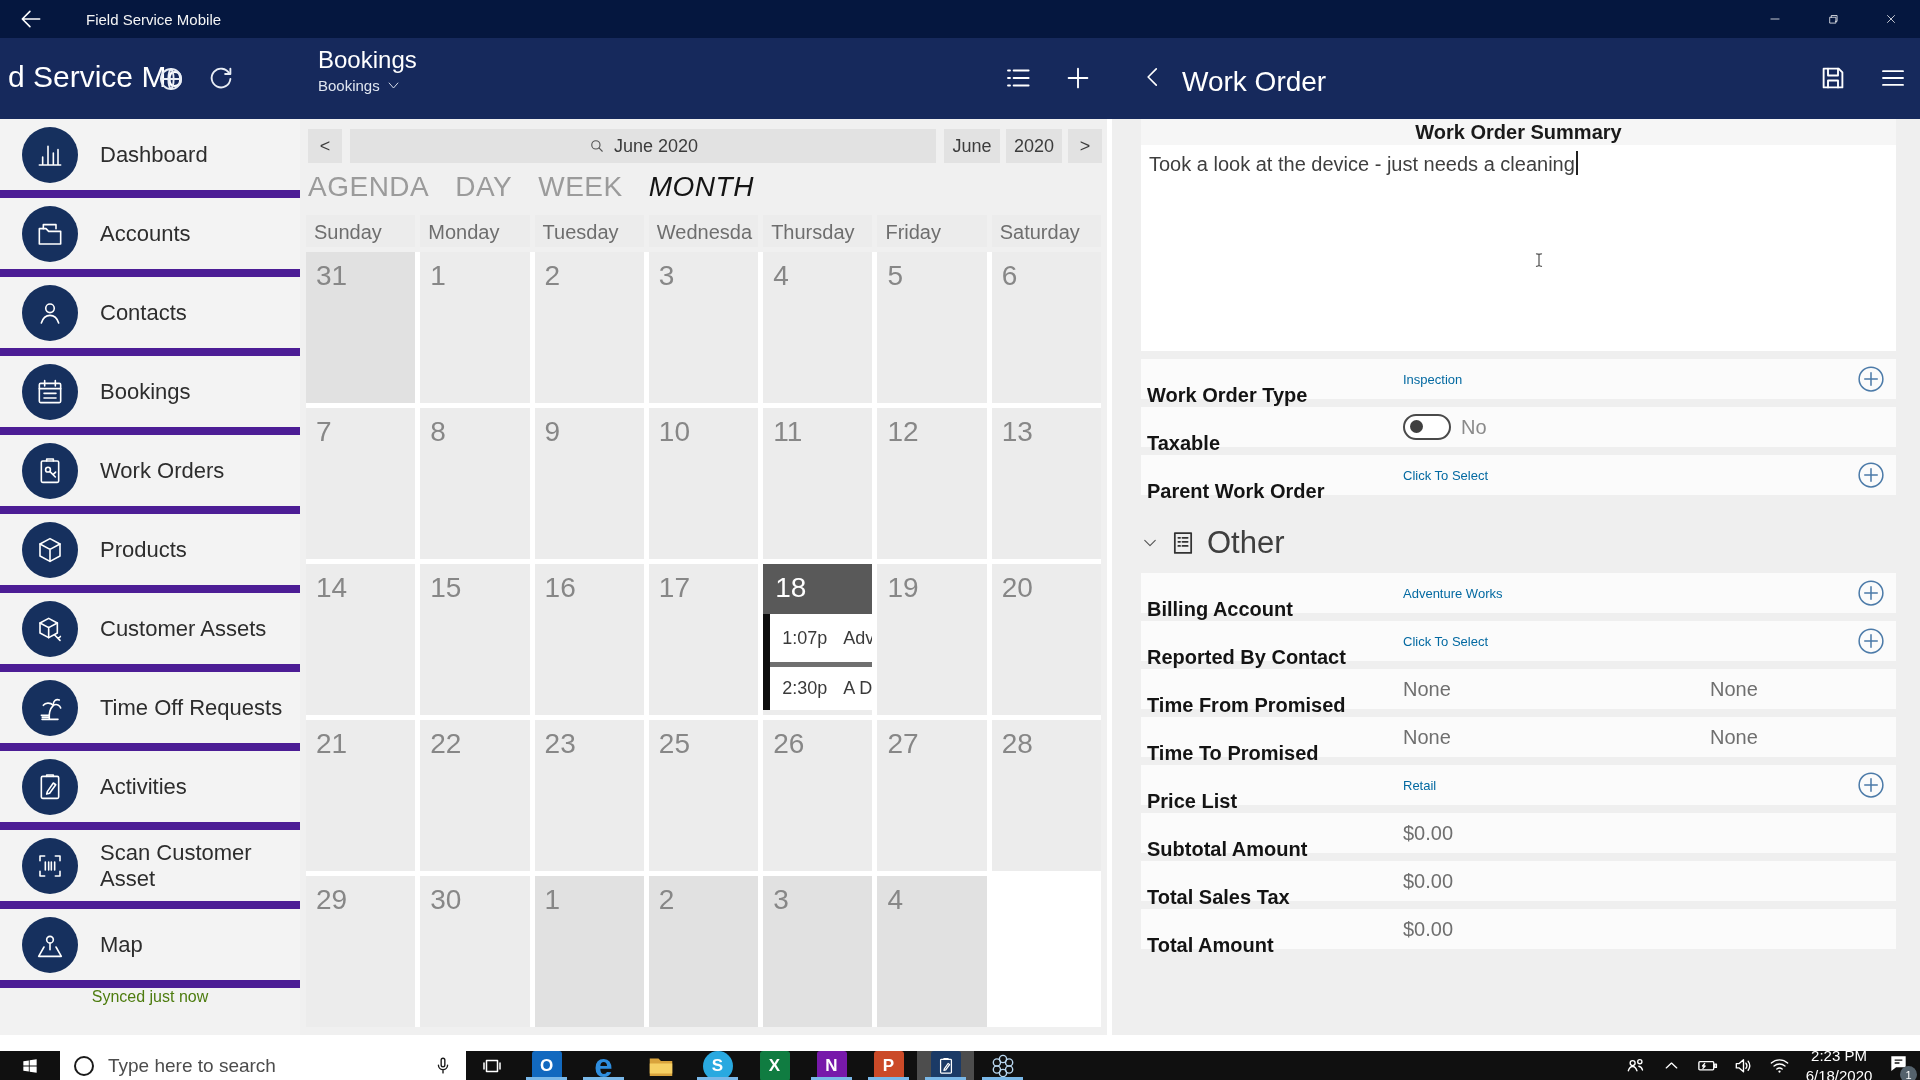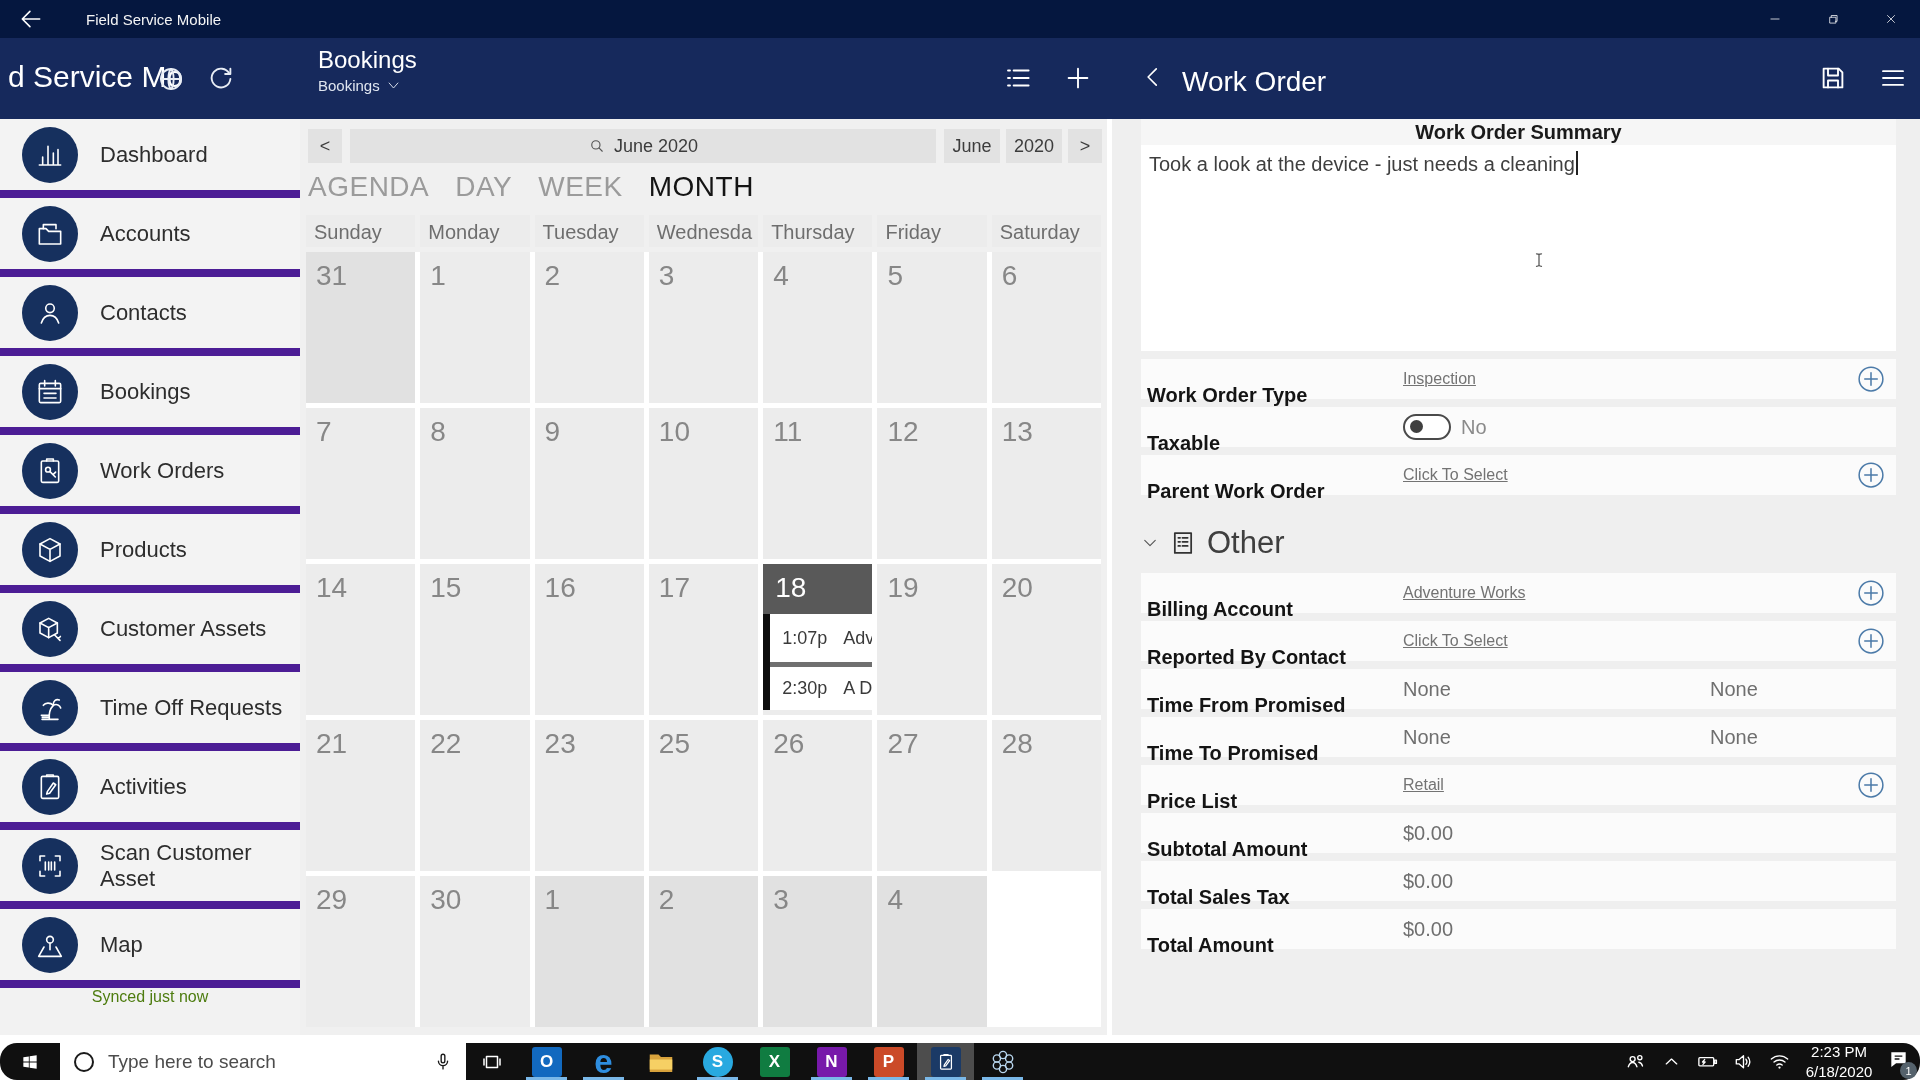--- a/index.html
+++ b/index.html
@@ -47,21 +47,21 @@
   .cal-controls { position:absolute; left:0; top:10px; width:100%; height:34px; }
   .cal-btn { position:absolute; top:0; height:34px; background:#e2e2e2; color:#3c3c3c; font-size:18px; display:flex; align-items:center; justify-content:center; }
   .cal-prev { left:8px; width:34px; }
   .cal-next { left:768px; width:34px; }
   .cal-search { position:absolute; left:50px; top:0; width:586px; height:34px; background:#e2e2e2; display:flex; align-items:center; justify-content:center; gap:8px; color:#3c3c3c; font-size:18px; }
   .cal-search svg { width:18px; height:18px; color:#555; }
   .cal-month { left:644px; width:56px; }
   .cal-year { left:706px; width:56px; }
   .cal-tabs { position:absolute; left:8px; top:52px; display:flex; gap:26px; font-size:28px; letter-spacing:0.5px; }
   .cal-tab { color:#9b9b9b; }
-  .cal-tab.active { color:#141414; }
+  .cal-tab.active { color:#141414;font-style:italic; }
   .cal-weekdays { position:absolute; left:6px; top:96px; width:795px; height:32px; display:grid; grid-template-columns:repeat(7,1fr); gap:5px; }
   .cal-wd { background:#ececec; font-size:20px; color:#6e6e6e; padding-left:8px; line-height:34px; overflow:hidden; white-space:nowrap; }
   .cal-grid { position:absolute; left:6px; top:133px; width:795px; height:775px; display:grid; grid-template-columns:repeat(7,1fr); grid-template-rows:repeat(5,1fr); gap:5px; background:#fff; }
   .cal-cell { background:#ececec; padding:8px 10px; font-size:28px; color:#878787; overflow:hidden; }
   .cal-cell.other { background:#e1e1e1; }
   .cal-cell.selected { padding:0; }
   .day-band { height:50px; background:#595959; color:#fff; padding:8px 0 0 12px; font-size:28px; }
   .ev-wrap { position:relative; padding-left:7px; }
   .ev-wrap::before { content:''; position:absolute; left:0; top:0; bottom:0; width:7px; background:#0c0c0c; }
   .event { height:48px; background:#ffffff; display:flex; align-items:center; gap:16px; padding-left:12px; font-size:18px; color:#3a3a3a; white-space:nowrap; overflow:hidden; }
@@ -70,35 +70,35 @@
 
   
   .detail-panel { position:absolute; left:1112px; top:119px; width:880px; height:916px; background:#efefef;padding-left:28px; }
   .detail-inner { position:absolute; left:29px; top:0; width:755px; }
   .summary-strip { height:26px; background:#f6f6f6; text-align:center; font-size:20px; font-weight:bold; color:#1a1a1a; line-height:26px; }
   .summary-box { height:206px; background:#ffffff; padding:6px 8px; font-size:20px; color:#3f3f3f; position:relative; }
   .caret { display:inline-block; width:2px; height:24px; background:#222; vertical-align:text-bottom; margin-left:1px; }
   .ibeam { position:absolute; left:388px; top:102px; width:20px; height:26px; color:#555; stroke-width:1.2; }
   .f-row { margin-top:8px; height:40px; background:#fbfbfb; display:flex; align-items:center; padding:0 10px 0 6px; }
   .f-label { width:256px; flex:0 0 auto; font-size:20px; font-weight:bold; color:#141414; white-space:nowrap;margin-top:32px; }
-  .f-link { font-size:16px; color:#737373; text-decoration:underline; }
+  .f-link { font-size:13px; color:#0369a1; }
   .f-val { font-size:20px; color:#6f6f6f; }
   .f-val1 { width:307px; flex:0 0 auto; }
   .f-plus { margin-left:auto; width:30px; height:30px; color:#4b7aa8; }
   .f-plus svg { width:30px; height:30px; stroke-width:1.2; }
   .toggle { width:48px; height:26px; border:2px solid #4a4a4a; border-radius:14px; background:#fff; position:relative; flex:0 0 auto; }
   .toggle .knob { position:absolute; left:5px; top:4px; width:13px; height:13px; border-radius:50%; background:#3f3f3f; }
   .toggle-state { margin-left:10px; font-size:20px; color:#8a8a8a; }
   .sec-head { margin:30px 0 12px 0; display:flex; align-items:center; gap:10px; }
   .sec-head .chev { width:18px; height:18px; color:#555; }
   .sec-head .doc { width:28px; height:28px; color:#333; }
   .sec-title { font-size:31px; color:#3f3f3f; }
 
   
-  .taskbar { position:absolute; left:0; bottom:0; width:100%; height:37px; background:#101010; display:flex; align-items:stretch; color:#fff;border-radius:17px; }
+  .taskbar { position:absolute; left:0; bottom:0; width:100%; height:29px; background:#101010; display:flex; align-items:stretch; color:#fff; }
   .tb-start { width:60px; display:flex; align-items:center; justify-content:center; }
   .tb-start svg { width:20px; height:20px; }
   .tb-search { width:406px; background:#ffffff; display:flex; align-items:center; gap:14px; padding:0 12px 0 14px; color:#444; }
   .tb-search .ring { width:20px; height:20px; border:2.5px solid #1a1a1a; border-radius:50%; flex:0 0 auto; }
   .tb-search .q { font-size:19px; color:#4c4c4c; flex:1; }
   .tb-search .mic { width:22px; height:22px; color:#1a1a1a; }
   .tb-taskview { width:52px; display:flex; align-items:center; justify-content:center; }
   .tb-taskview svg { width:24px; height:24px; }
   .tb-apps { display:flex; }
   .tb-slot { width:57px; position:relative; display:flex; align-items:center; justify-content:center; }

